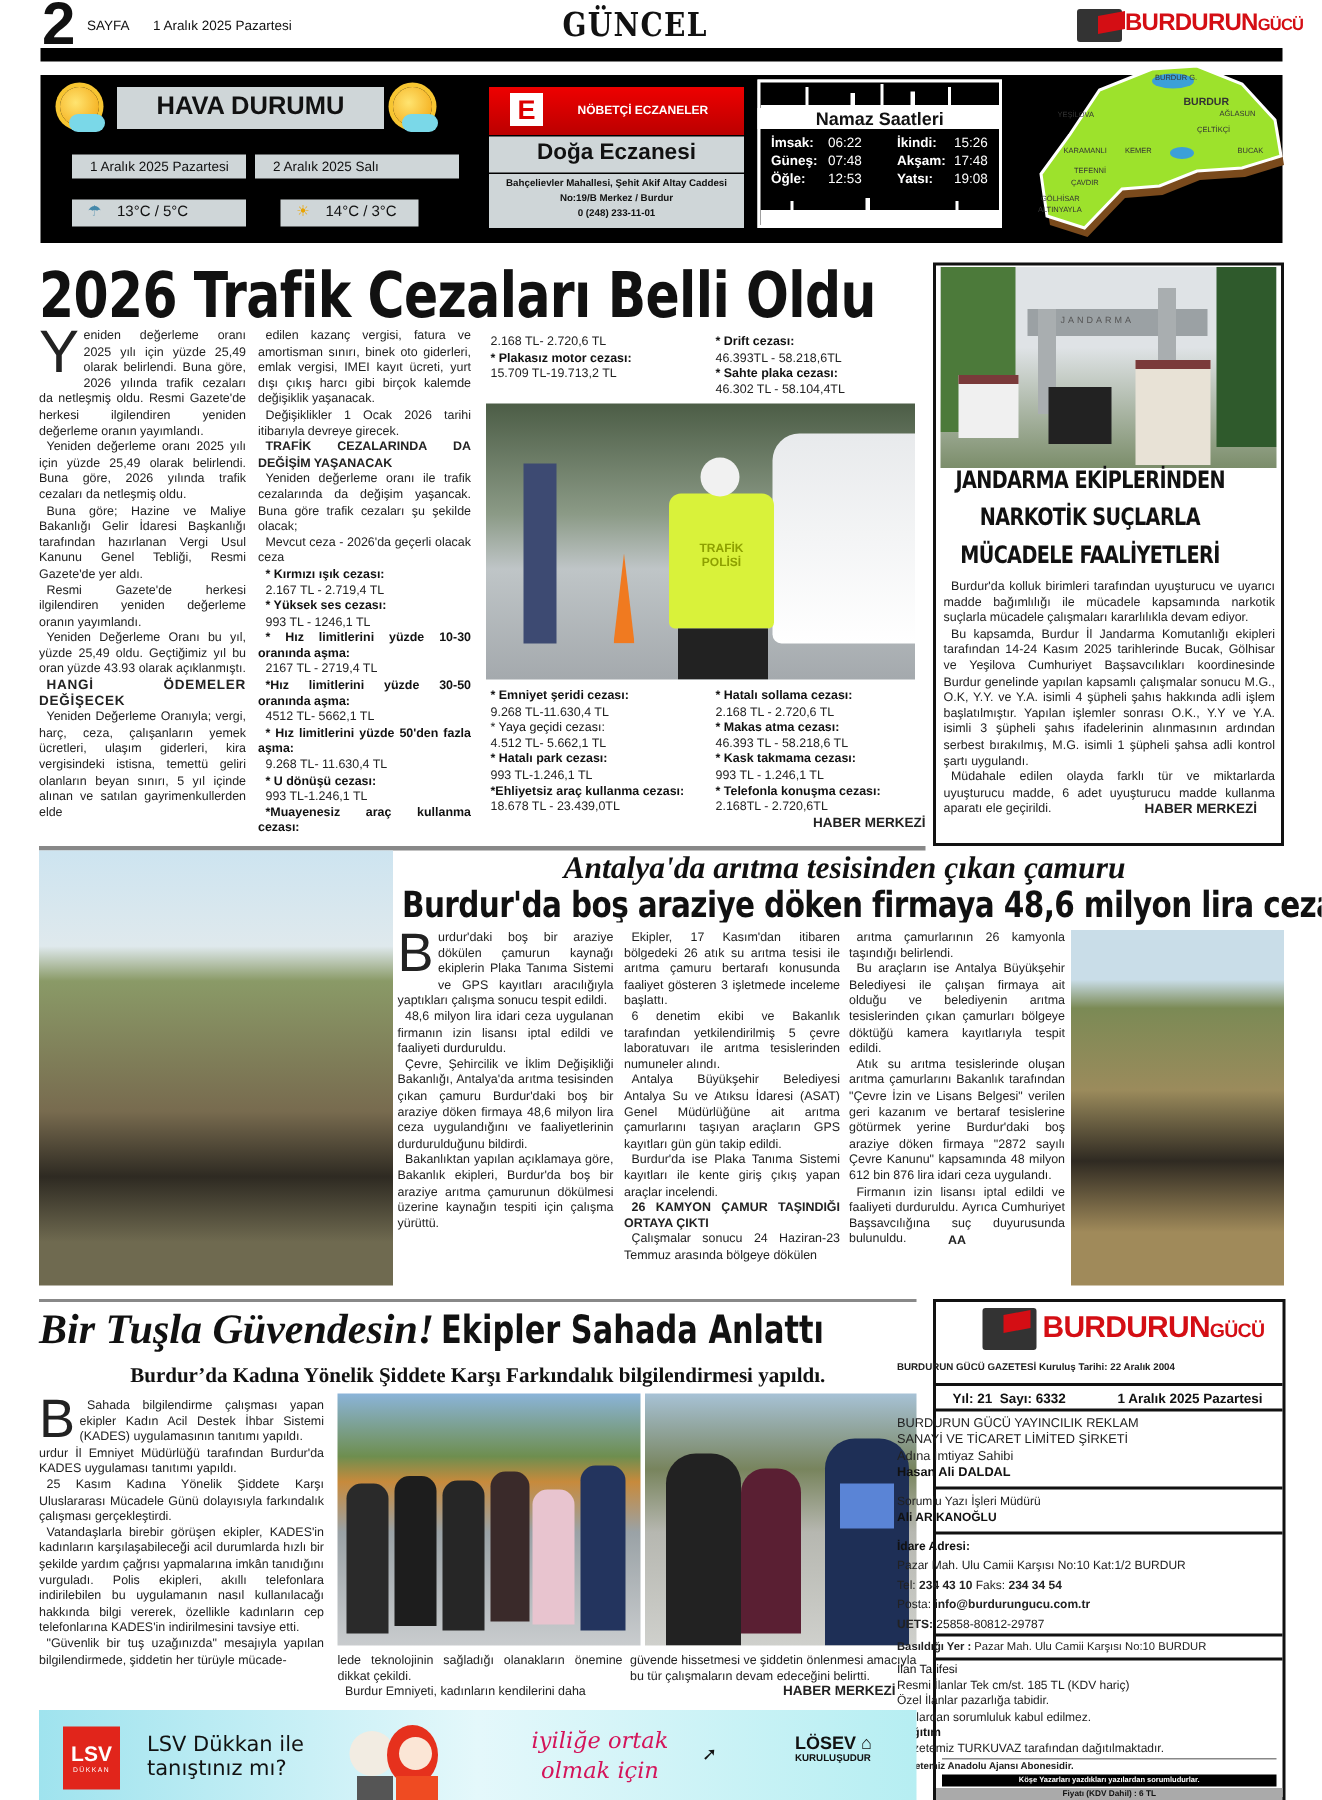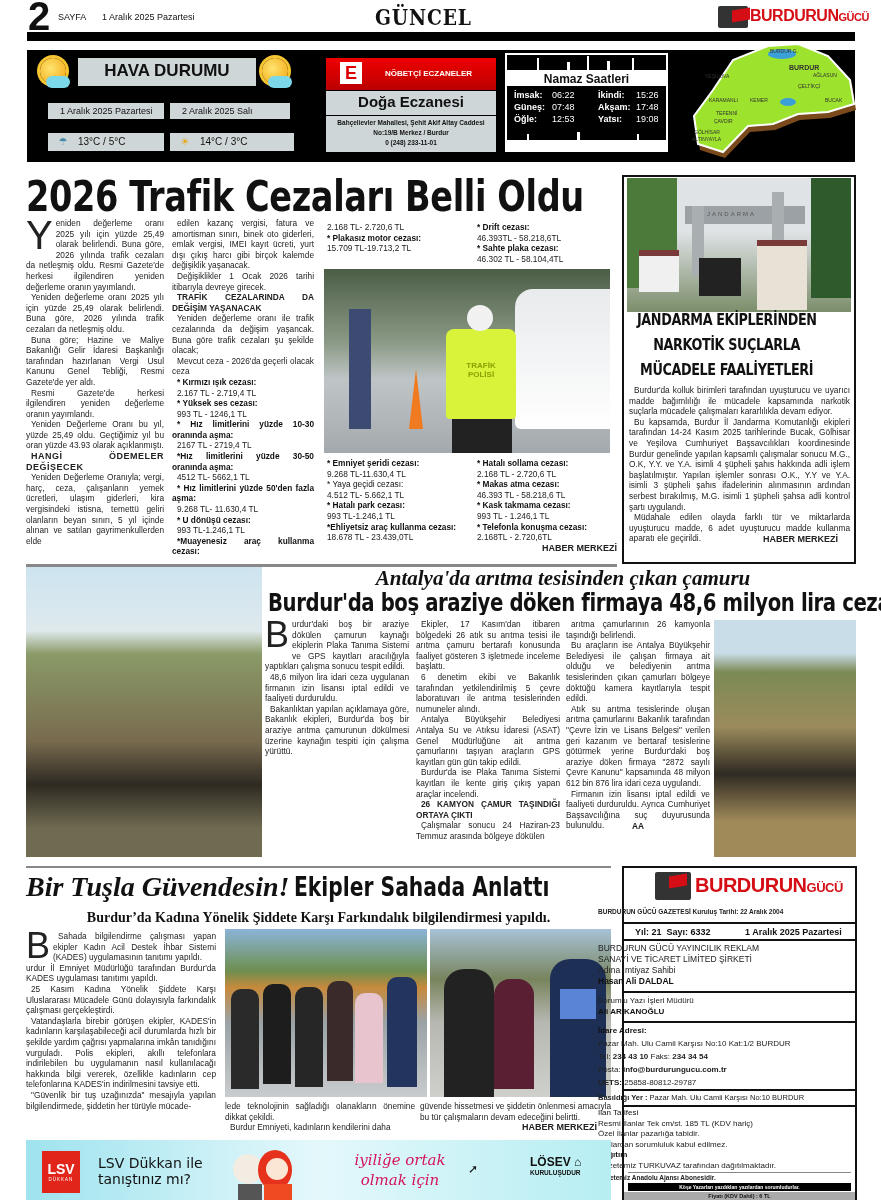--- a/index.html
+++ b/index.html
@@ -88,25 +88,25 @@
   <div class="sun" style="left:4px;top:2px"></div>
     <div class="cloud" style="left:10px;top:20px"></div>
 </div>
 <div class="abs" id="hava-box"></div>
 <div class="abs" id="hava-title">HAVA DURUMU</div>
 <div class="abs" style="left:258px;top:56px;width:40px;height:36px">
   <div class="sun" style="left:4px;top:2px"></div>
     <div class="cloud" style="left:10px;top:20px"></div>
 </div>
 <div class="wbox" style="left:48px;top:103px;width:116px">1 Aralık 2025 Pazartesi</div>
-<div class="wbox" style="left:170px;top:103px;width:120px">2 Aralık 2025 Salı</div>
+<div class="wbox" style="left:170px;top:103px;width:136px">2 Aralık 2025 Salı</div>
 <div class="wtemp" style="left:48px;top:133px;width:116px">
   <span style="display:inline-block;width:30px;text-align:center;color:#48a">☂</span><span>13°C / 5°C</span>
 </div>
-<div class="wtemp" style="left:170px;top:133px;width:124px">
+<div class="wtemp" style="left:187px;top:133px;width:92px">
   <span style="display:inline-block;width:30px;text-align:center;color:#e9a300">☀</span><span>14°C / 3°C</span>
 </div>
 
 <div class="abs" id="eczane-head"></div>
 <div class="abs" id="eczane-E">E</div>
 <div class="abs" id="eczane-title">NÖBETÇİ ECZANELER</div>
 <div class="abs" id="eczane-name-box"></div>
 <div class="abs" id="eczane-name">Doğa Eczanesi</div>
 <div class="abs" id="eczane-addr-box"></div>
 <div class="eaddr" style="top:119px">Bahçelievler Mahallesi, Şehit Akif Altay Caddesi</div>
@@ -269,20 +269,21 @@
 
 <div class="img" style="left:26px;top:567px;width:236px;height:290px;background:linear-gradient(180deg,#cde4f0 0%,#dfe9ed 22%,#8a9a67 30%,#786b4f 60%,#2e2a22 75%,#6f6a50 90%)"></div>
 <div class="img" style="left:714px;top:620px;width:142px;height:237px;background:linear-gradient(180deg,#c9dde8 0%,#c9dde8 14%,#7b8a55 22%,#9b8b5c 45%,#2f2a22 65%,#a08a5a 85%)"></div>
 <div class="abs" id="arit-sub">Antalya'da arıtma tesisinden çıkan çamuru</div>
 <div class="abs cond" id="arit-head">Burdur'da boş araziye döken firmaya 48,6 milyon lira ceza</div>
 <div class="abs" id="arit-box"></div>
 <div class="col" style="left:265px;top:619px;width:144px">
   <span class="dropcap" style="font-size:36px;line-height:32px">B</span>
   <p style="text-indent:0">urdur'daki boş bir araziye dökülen çamurun kaynağı ekiplerin Plaka Tanıma Sistemi ve GPS kayıtları aracılığıyla yaptıkları çalışma sonucu tespit edildi.</p>
   <p>48,6 milyon lira idari ceza uygulanan firmanın izin lisansı iptal edildi ve faaliyeti durduruldu.</p>
+  <p>Çevre, Şehircilik ve İklim Değişikliği Bakanlığı, Antalya'da arıtma tesisinden çıkan çamuru Burdur'daki boş bir araziye döken firmaya 48,6 milyon lira ceza uygulandığını ve faaliyetlerinin durdurulduğunu bildirdi.</p>
   <p>Bakanlıktan yapılan açıklamaya göre, Bakanlık ekipleri, Burdur'da boş bir araziye arıtma çamurunun dökülmesi üzerine kaynağın tespiti için çalışma yürüttü.</p>
 </div>
 <div class="col" style="left:416px;top:619px;width:144px">
   <p>Ekipler, 17 Kasım'dan itibaren bölgedeki 26 atık su arıtma tesisi ile arıtma çamuru bertarafı konusunda faaliyet gösteren 3 işletmede inceleme başlattı.</p>
   <p>6 denetim ekibi ve Bakanlık tarafından yetkilendirilmiş 5 çevre laboratuvarı ile arıtma tesislerinden numuneler alındı.</p>
   <p>Antalya Büyükşehir Belediyesi Antalya Su ve Atıksu İdaresi (ASAT) Genel Müdürlüğüne ait arıtma çamurlarını taşıyan araçların GPS kayıtları gün gün takip edildi.</p>
   <p>Burdur'da ise Plaka Tanıma Sistemi kayıtları ile kente giriş çıkış yapan araçlar incelendi.</p>
   <p style="font-weight:bold">26 KAMYON ÇAMUR TAŞINDIĞI ORTAYA ÇIKTI</p>
   <p>Çalışmalar sonucu 24 Haziran-23 Temmuz arasında bölgeye dökülen</p>
 </div>

